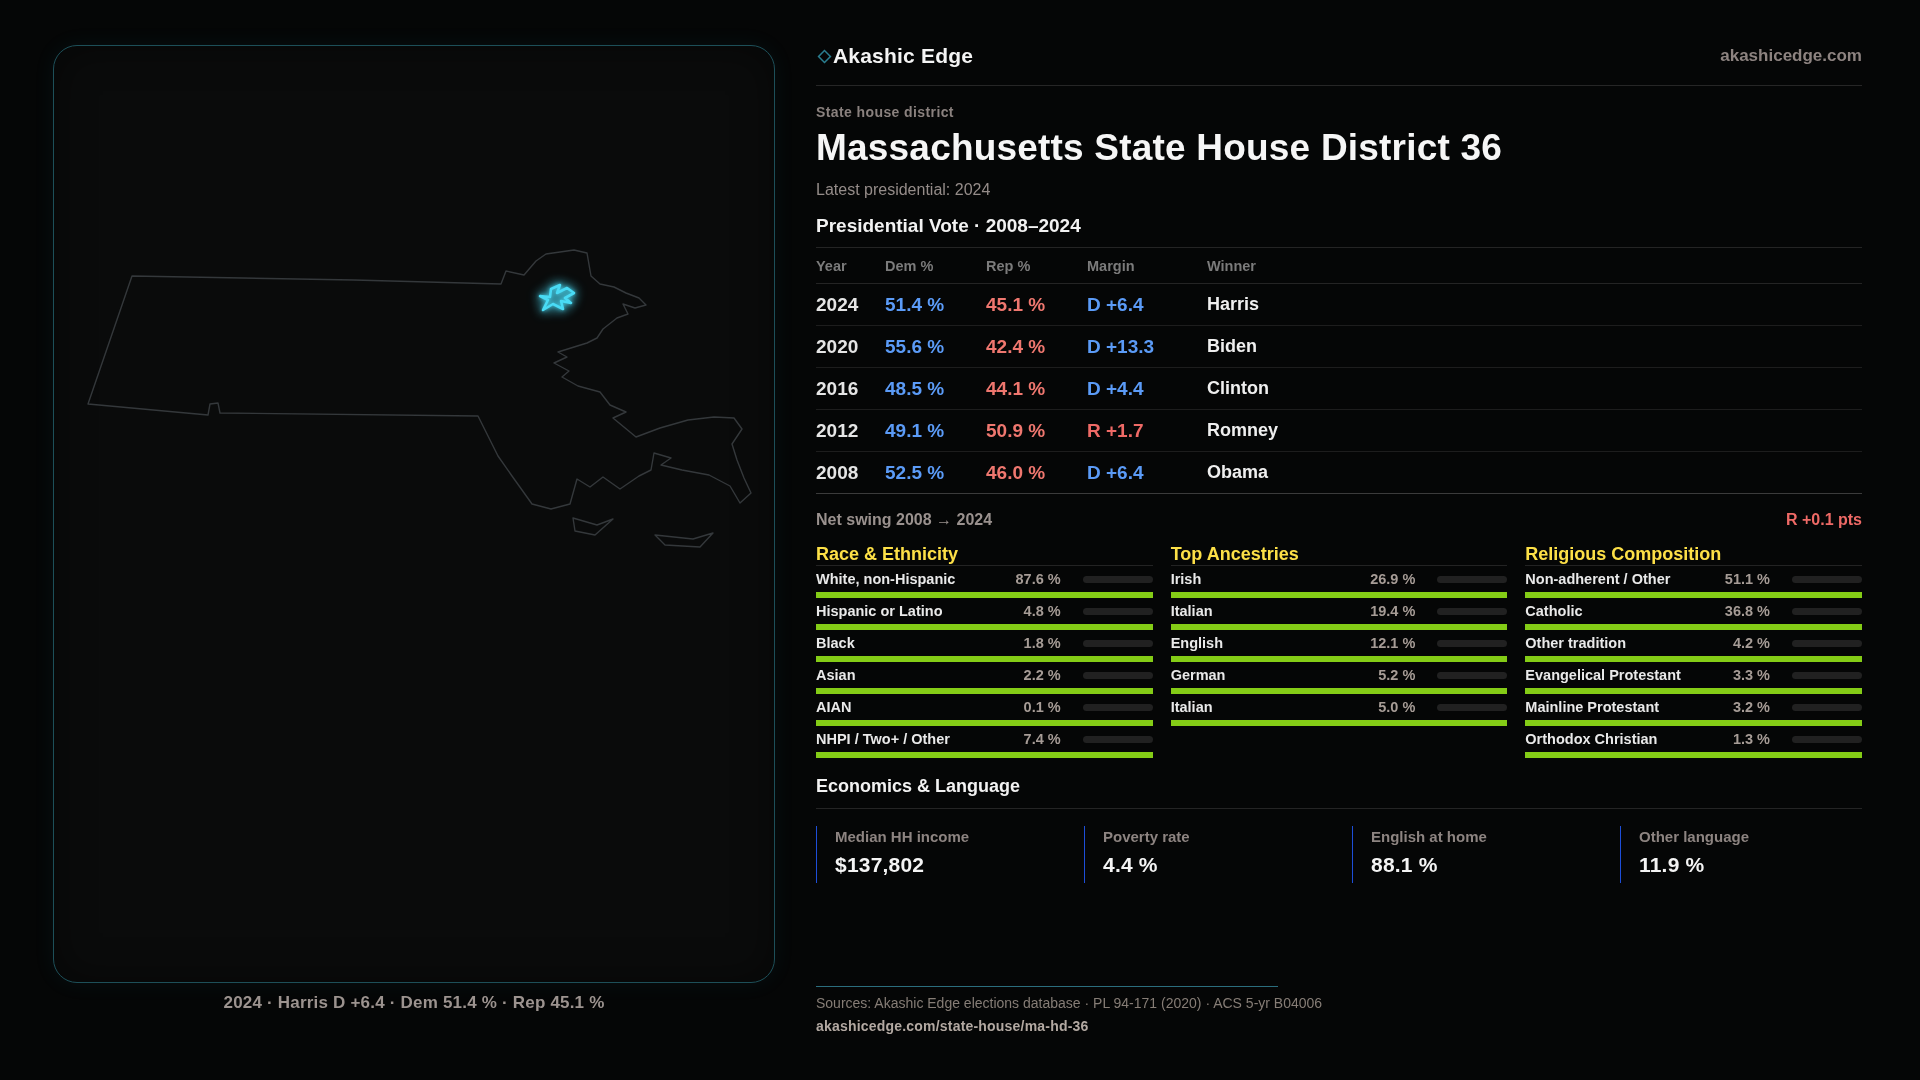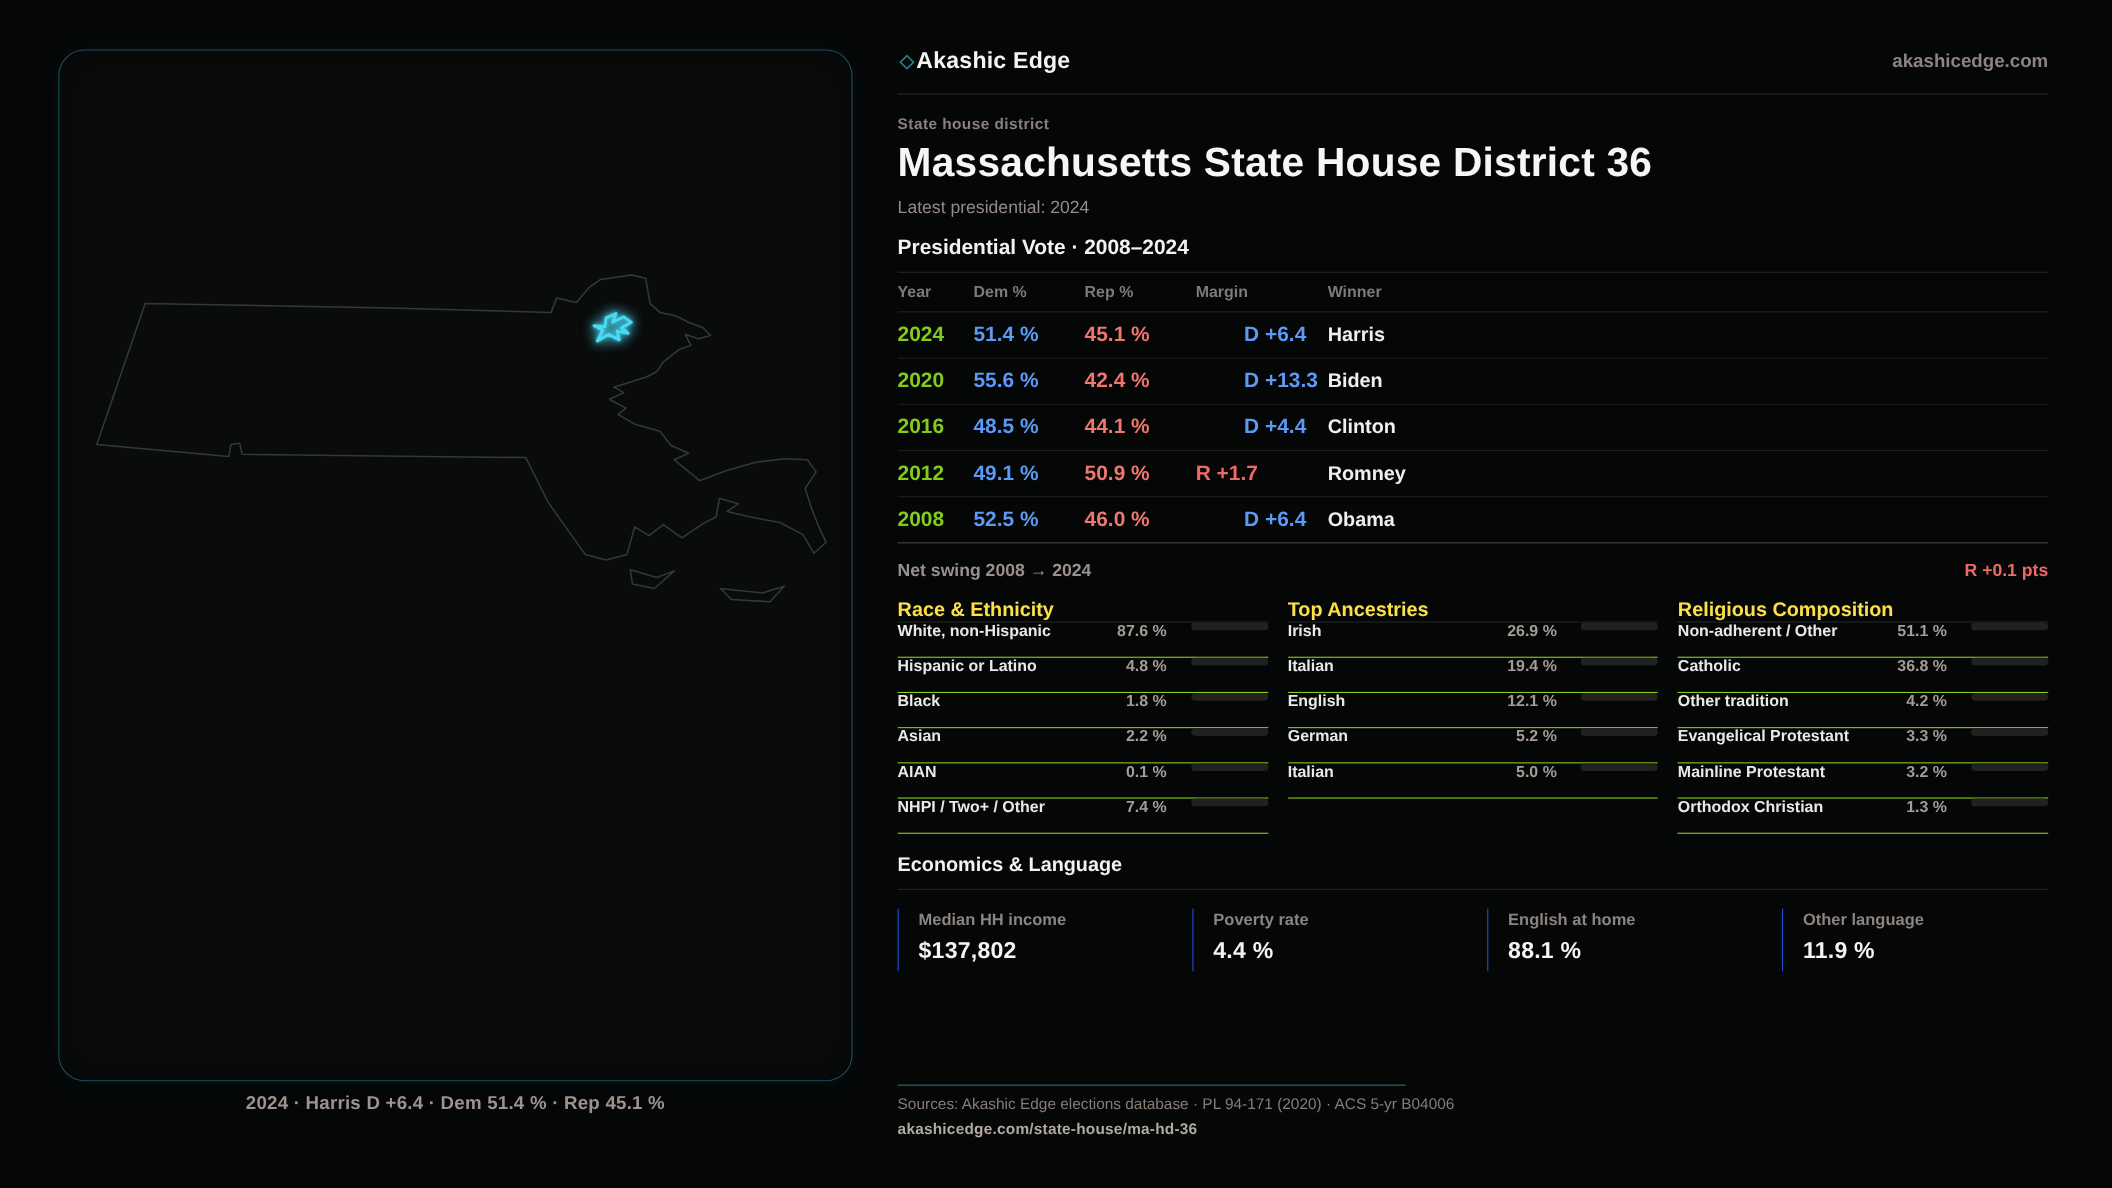--- a/index.html
+++ b/index.html
@@ -53,38 +53,38 @@
   .vote-header{
     display:grid; grid-template-columns:69px 101px 101px 120px 1fr;
     padding:10px 0 9px 0; border-bottom:1px solid #242424;
     font-size:14.5px; font-weight:600; color:#7b7b7b;
   }
   .vote-row{
     display:grid; grid-template-columns:69px 101px 101px 120px 1fr;
     align-items:center; height:42px; border-bottom:1px solid var(--rowline);
     font-size:19px; font-weight:700;
   }
-  .vote-row .c-year{ color:#84cc16; }
+  .vote-row .c-year{ color:#e5e5e5; }
   .vote-row .c-dem{ color:var(--dem); }
   .vote-row .c-rep{ color:var(--rep); }
-  .vote-row .c-margin.dem{ color:var(--dem);margin-left:44px; }
+  .vote-row .c-margin.dem{ color:var(--dem); }
   .vote-row .c-margin.rep{ color:var(--swing); }
   .vote-row .c-winner{ color:#efefef; font-weight:600; font-size:18px; }
 
   .table-bottom{ border-top:1px solid #3b3b3b; margin-top:-1px; }
   .net-swing{
     display:flex; align-items:center; margin-top:17px;
     font-size:16px; font-weight:600; color:#9a918e;
   }
   .net-swing .swing-value{ margin-left:auto; color:var(--swing); font-weight:700; }
 
   .demo-grid{ display:grid; grid-template-columns:repeat(3,1fr); column-gap:18px; margin-top:15px; }
   .demo-card h3{ font-size:18px; font-weight:700; color:#fde047; padding-bottom:0; border-bottom:1px solid #232323; }
   .demo-row{
-    display:flex; align-items:flex-start; height:32px; border-bottom:1px solid #84cc16;
+    display:flex; align-items:center; height:32px; border-bottom:6px solid #84cc16;
   }
   .demo-label{ font-size:14.5px; font-weight:600; color:#e9e9e9; flex:1; white-space:nowrap; }
   .demo-value{ font-size:14.5px; font-weight:600; color:#a69c96; text-align:right; min-width:52px; }
   .bar-track{
     width:70px; height:7px; margin-left:22px; border-radius:4px; background:#212121; overflow:hidden; flex:none;
   }
   .bar-fill{ height:100%; border-radius:4px; background:var(--barfill); }
 
   .econ-title{ margin-top:18px; font-size:18px; font-weight:700; color:#f2f2f2; }
   .econ-divider{ margin-top:11px; border-top:1px solid #242424; }

